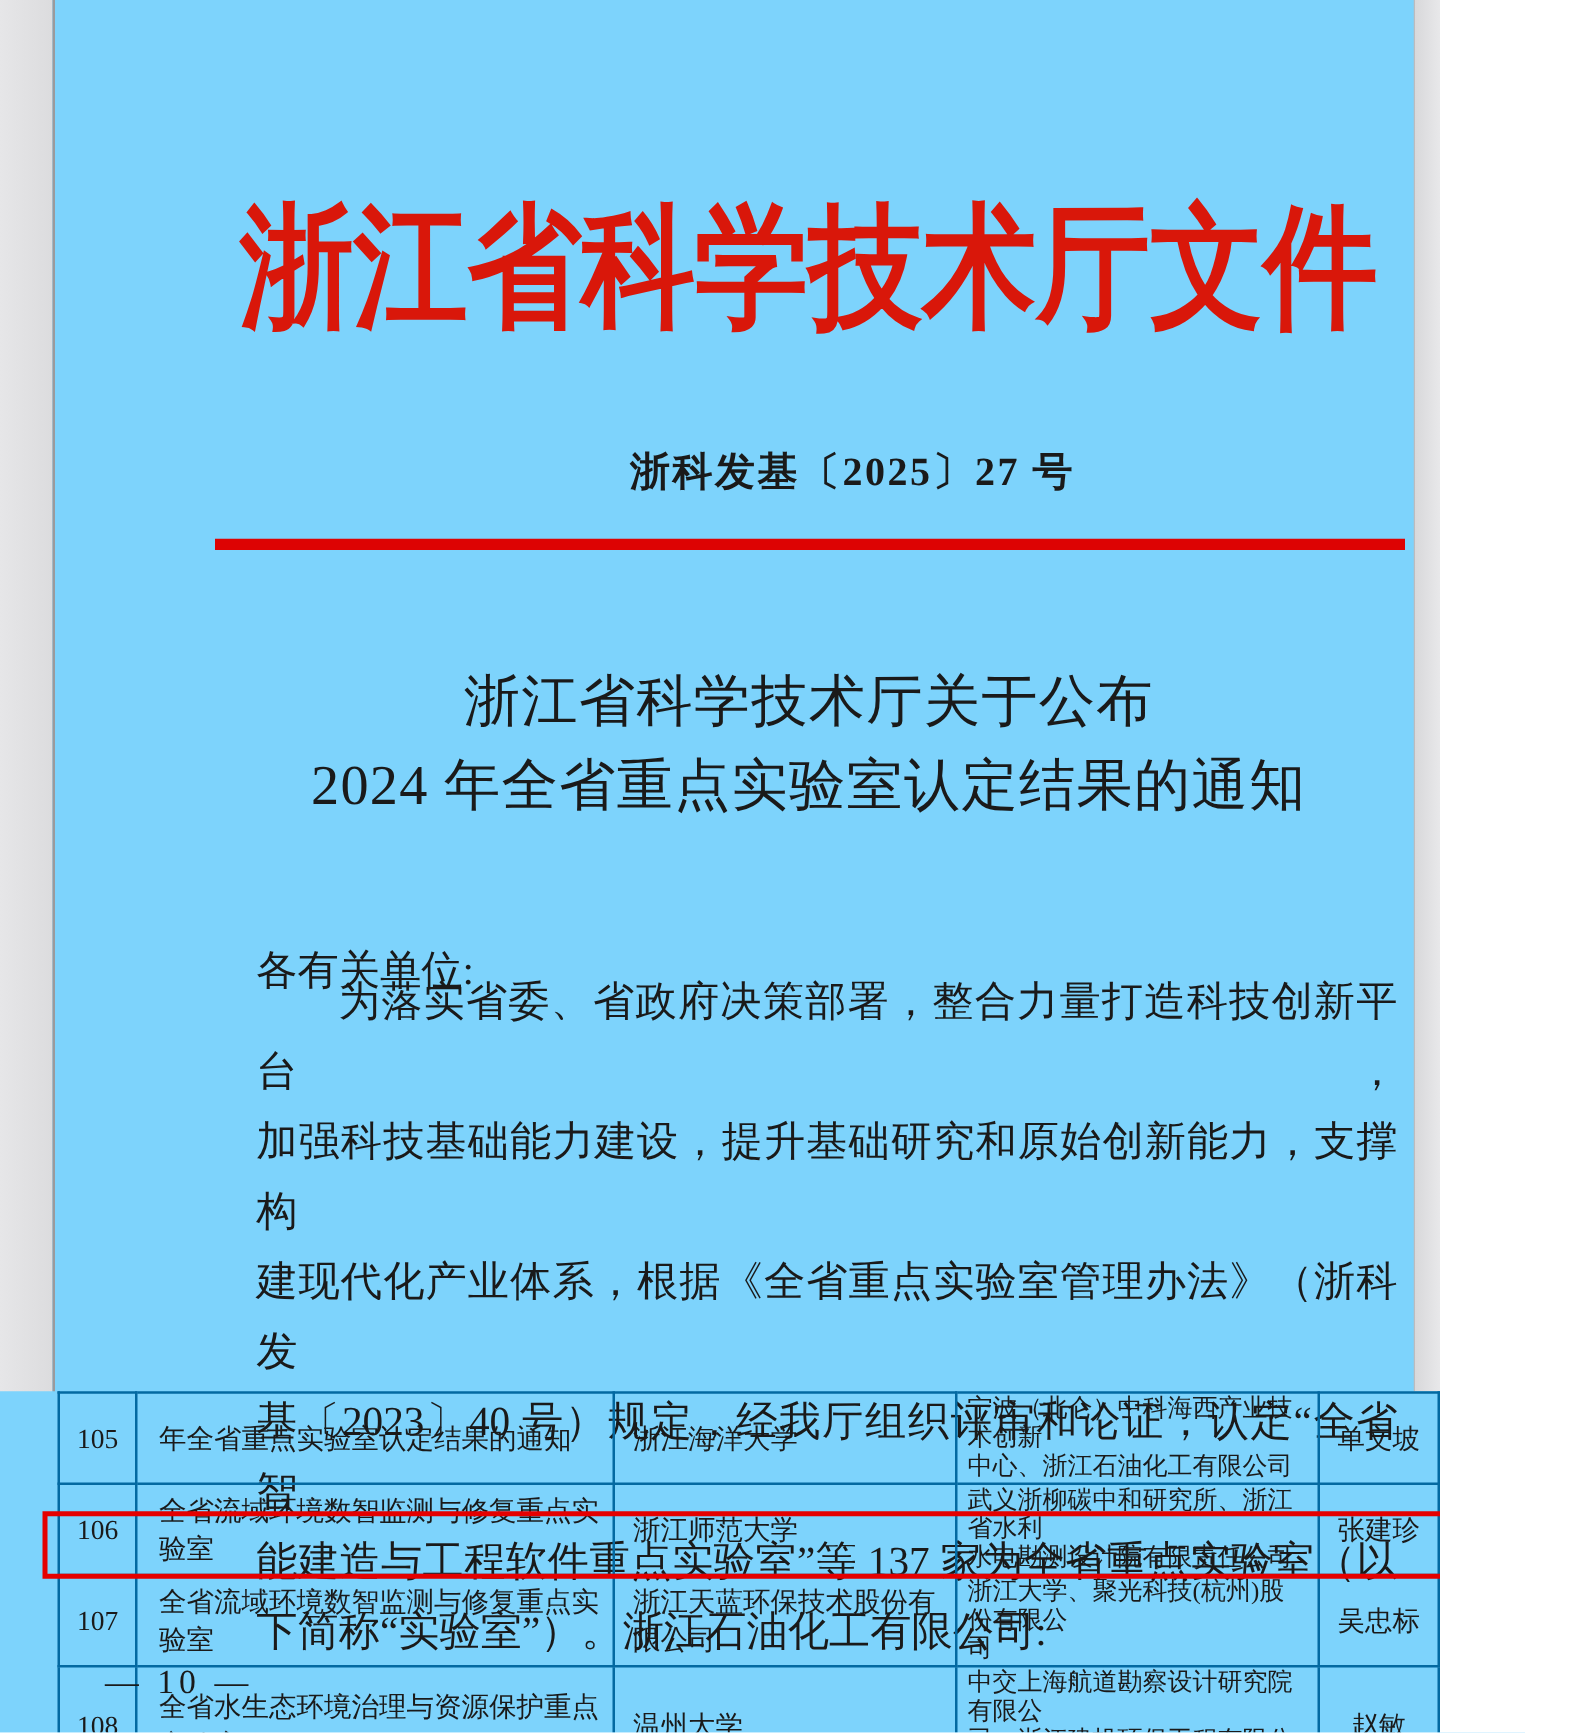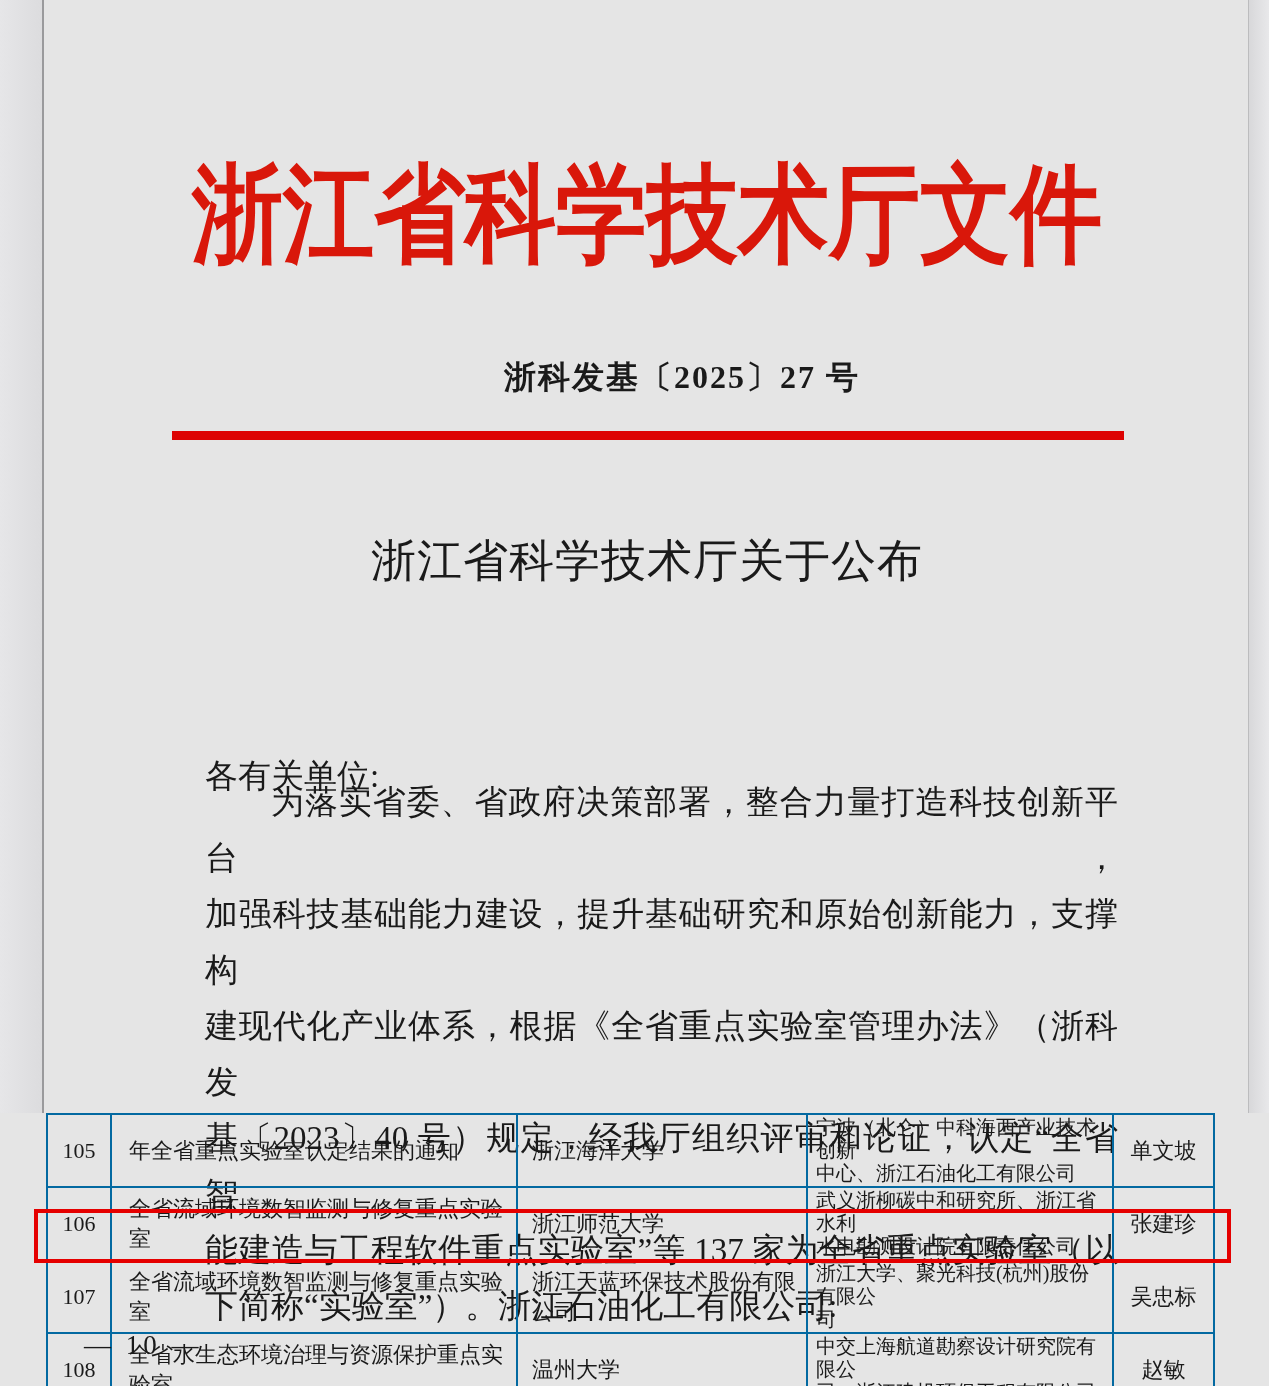--- a/index.html
+++ b/index.html
@@ -1,21 +1,21 @@
 <!DOCTYPE html>
 <html><head>
 <meta charset="utf-8">
 <style>
   * { margin: 0; padding: 0; box-sizing: border-box; }
   html, body { background: #ffffff; }
   .canvas {
     position: relative;
-    width: 1269px;
+    width: 1152px;
     height: 1386px;
-    background: #e5e5e5;
+    background: #7dd3fc;
     overflow: hidden;
     font-family: "Liberation Serif", "DejaVu Serif", serif;
     color: #1a1a1a;
   }
   
   .gray-left {
     position: absolute; left: 0; top: 0; width: 44px; height: 1113px;
     background: linear-gradient(to right, #e6e6e8, #dcdcde);
     border-right: 2px solid #9a9a9c;
   }
@@ -96,20 +96,21 @@
   <div class="gray-right"></div>
 
   <div class="header-title" style="color: rgb(217, 23, 10);">浙江省科学技术厅文件</div>
 
   <div class="doc-number">浙科发基〔2025〕27 号</div>
 
   <div class="red-rule" style="background: rgb(221, 3, 3);"></div>
 
   <div class="notice-title">
     <div>浙江省科学技术厅关于公布</div>
+    <div>2024 年全省重点实验室认定结果的通知</div>
   </div>
 
   <div class="salutation">各有关单位:</div>
 
   <div class="body-block">
 
       <div class="body-line indent justify">为落实省委、省政府决策部署，整合力量打造科技创新平台，</div>
 
       <div class="body-line justify">加强科技基础能力建设，提升基础研究和原始创新能力，支撑构</div>
 

